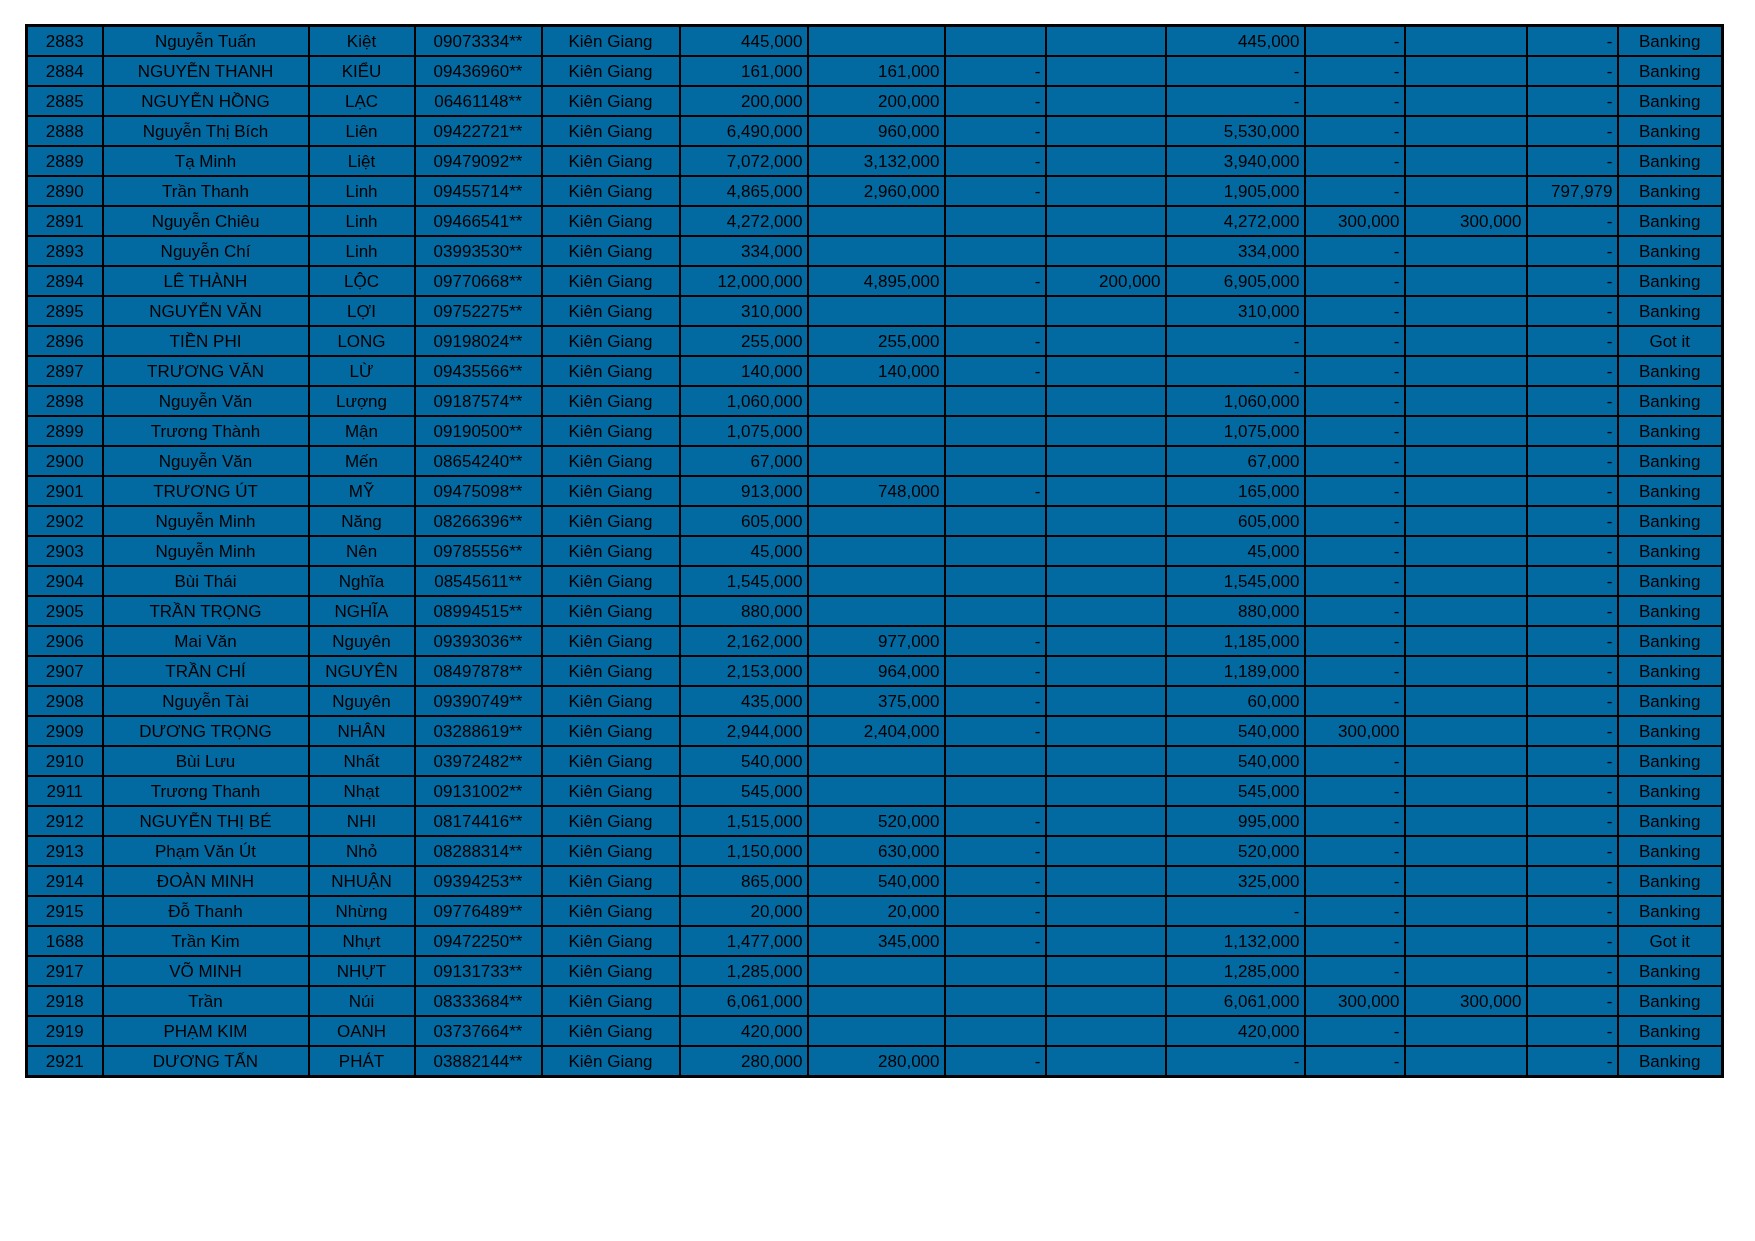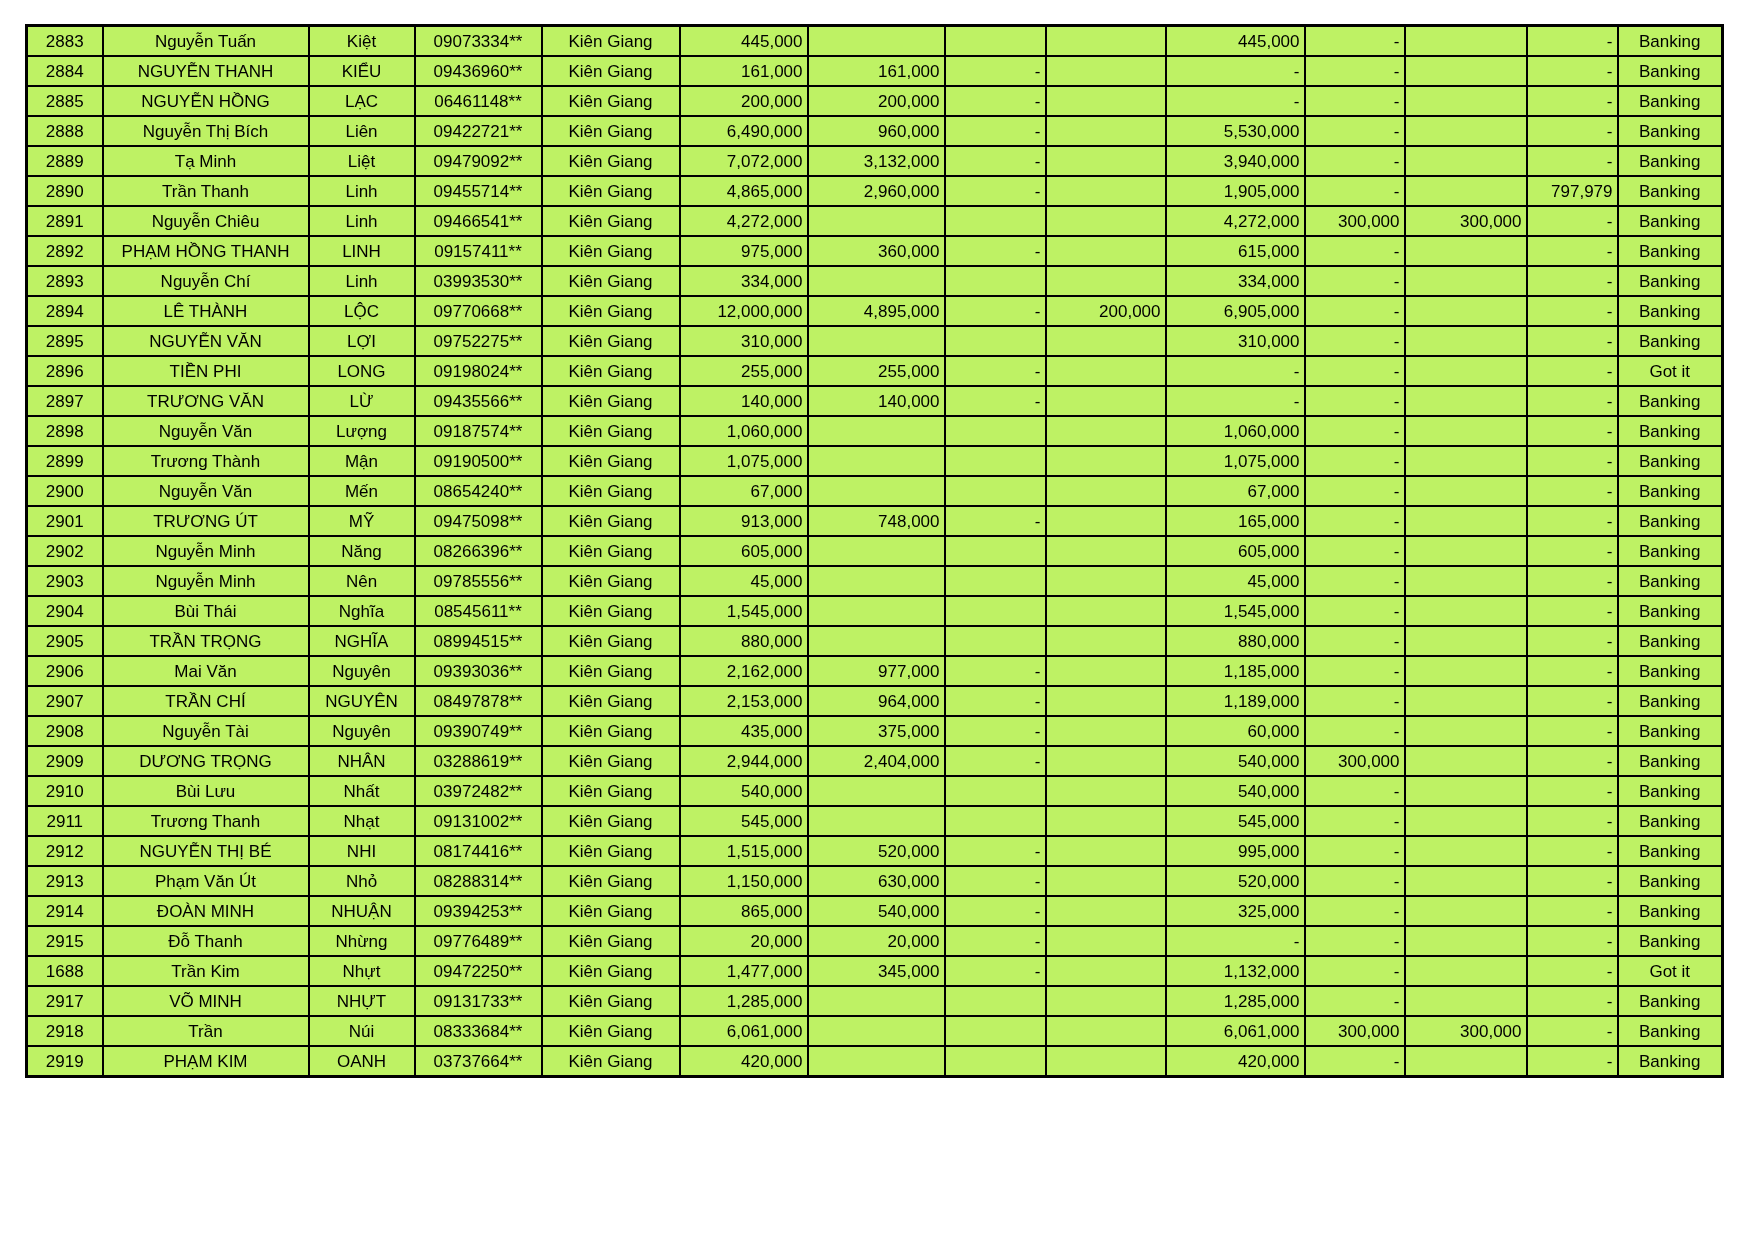--- a/index.html
+++ b/index.html
@@ -15,21 +15,21 @@
     background: #ffffff;
     overflow: hidden;
   }
   table.sheet {
     position: absolute;
     left: 25px;
     top: 24px;
     border-collapse: collapse;
     table-layout: fixed;
     width: 1698px;
-    background: #bef264;
+    background: #0369a1;
   }
   table.sheet td {
     border: 2px solid #000000;
     height: 28px;
     padding: 0 4px;
     font-size: 17px;
     line-height: 1;
     color: #000000;
     white-space: nowrap;
     overflow: hidden;
@@ -167,36 +167,20 @@
           <td class="r"></td>
           <td class="r"></td>
           <td class="r"></td>
           <td class="r">4,272,000</td>
           <td class="r">300,000</td>
           <td class="r">300,000</td>
           <td class="r">-</td>
           <td class="c">Banking</td>
         </tr>
         <tr>
-          <td class="c">2892</td>
-          <td class="c">PHẠM HỒNG THANH</td>
-          <td class="c">LINH</td>
-          <td class="c">09157411**</td>
-          <td class="c">Kiên Giang</td>
-          <td class="r">975,000</td>
-          <td class="r">360,000</td>
-          <td class="r">-</td>
-          <td class="r"></td>
-          <td class="r">615,000</td>
-          <td class="r">-</td>
-          <td class="r"></td>
-          <td class="r">-</td>
-          <td class="c">Banking</td>
-        </tr>
-        <tr>
           <td class="c">2893</td>
           <td class="c">Nguyễn Chí</td>
           <td class="c">Linh</td>
           <td class="c">03993530**</td>
           <td class="c">Kiên Giang</td>
           <td class="r">334,000</td>
           <td class="r"></td>
           <td class="r"></td>
           <td class="r"></td>
           <td class="r">334,000</td>
@@ -609,20 +593,36 @@
           <td class="c">2919</td>
           <td class="c">PHẠM KIM</td>
           <td class="c">OANH</td>
           <td class="c">03737664**</td>
           <td class="c">Kiên Giang</td>
           <td class="r">420,000</td>
           <td class="r"></td>
           <td class="r"></td>
           <td class="r"></td>
           <td class="r">420,000</td>
+          <td class="r">-</td>
+          <td class="r"></td>
+          <td class="r">-</td>
+          <td class="c">Banking</td>
+        </tr>
+        <tr>
+          <td class="c">2921</td>
+          <td class="c">DƯƠNG TẤN</td>
+          <td class="c">PHÁT</td>
+          <td class="c">03882144**</td>
+          <td class="c">Kiên Giang</td>
+          <td class="r">280,000</td>
+          <td class="r">280,000</td>
+          <td class="r">-</td>
+          <td class="r"></td>
+          <td class="r">-</td>
           <td class="r">-</td>
           <td class="r"></td>
           <td class="r">-</td>
           <td class="c">Banking</td>
         </tr>
       </tbody>
   </table>
 </div>
 
 </body></html>

